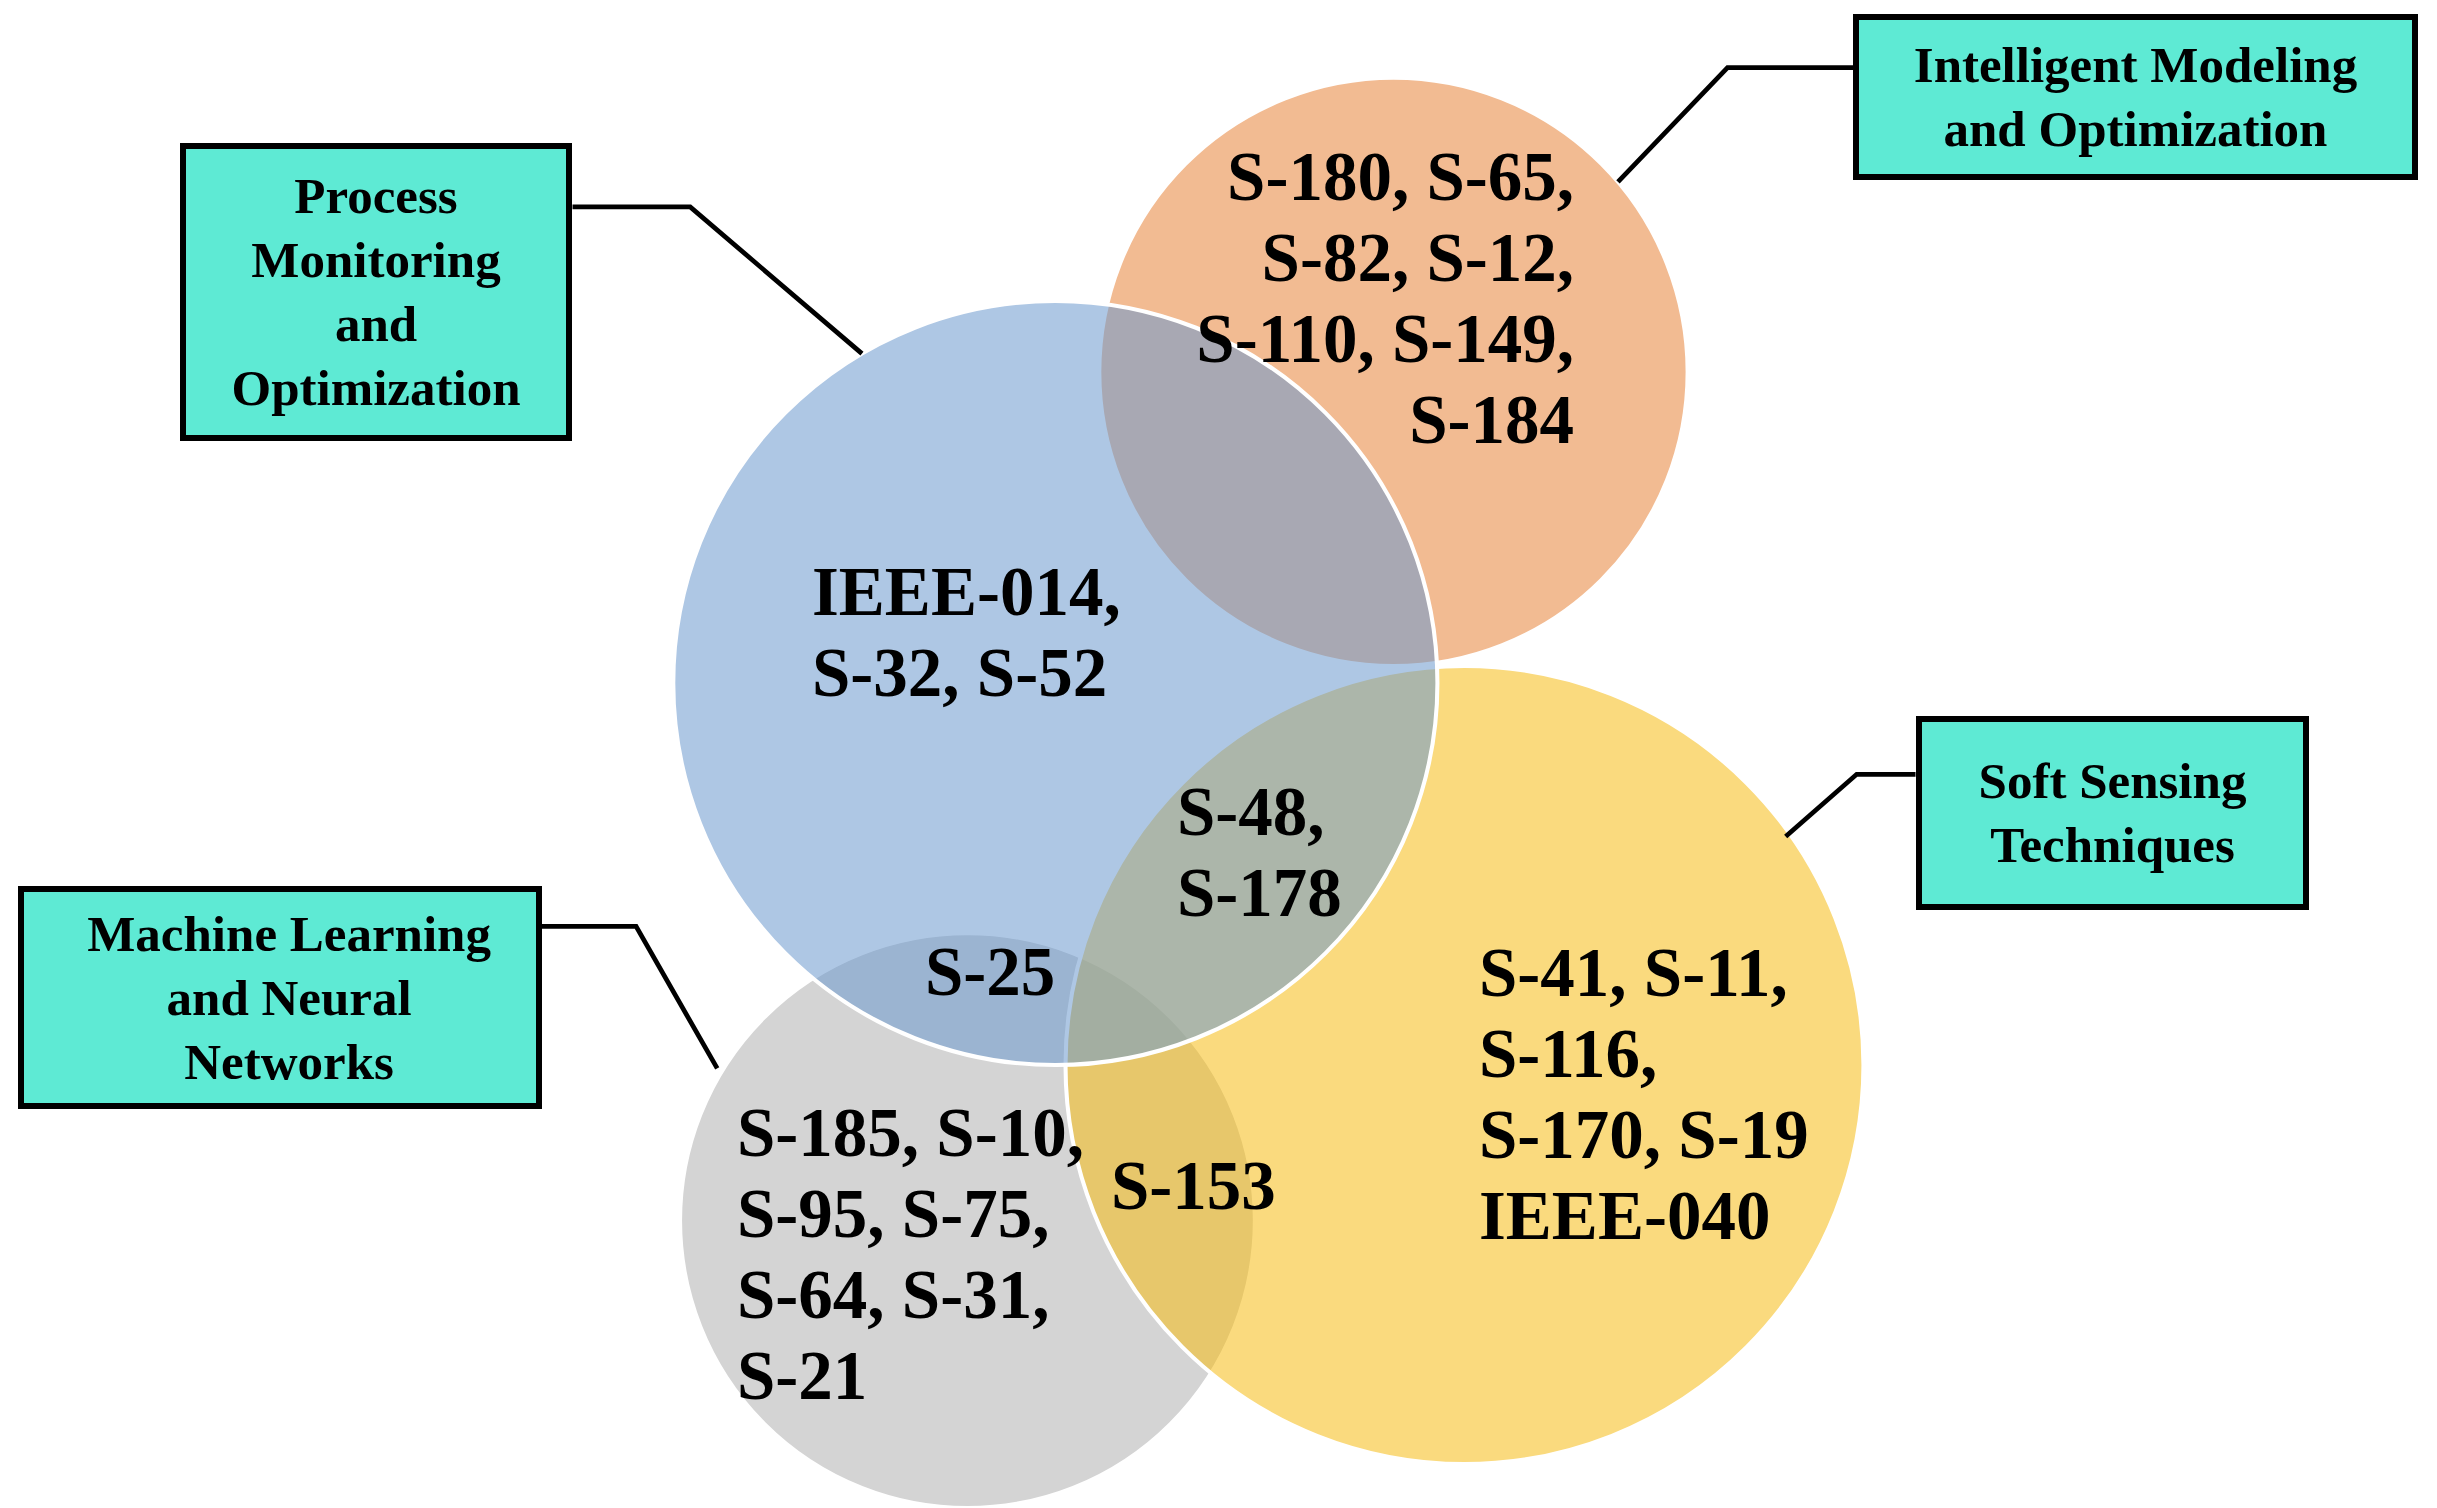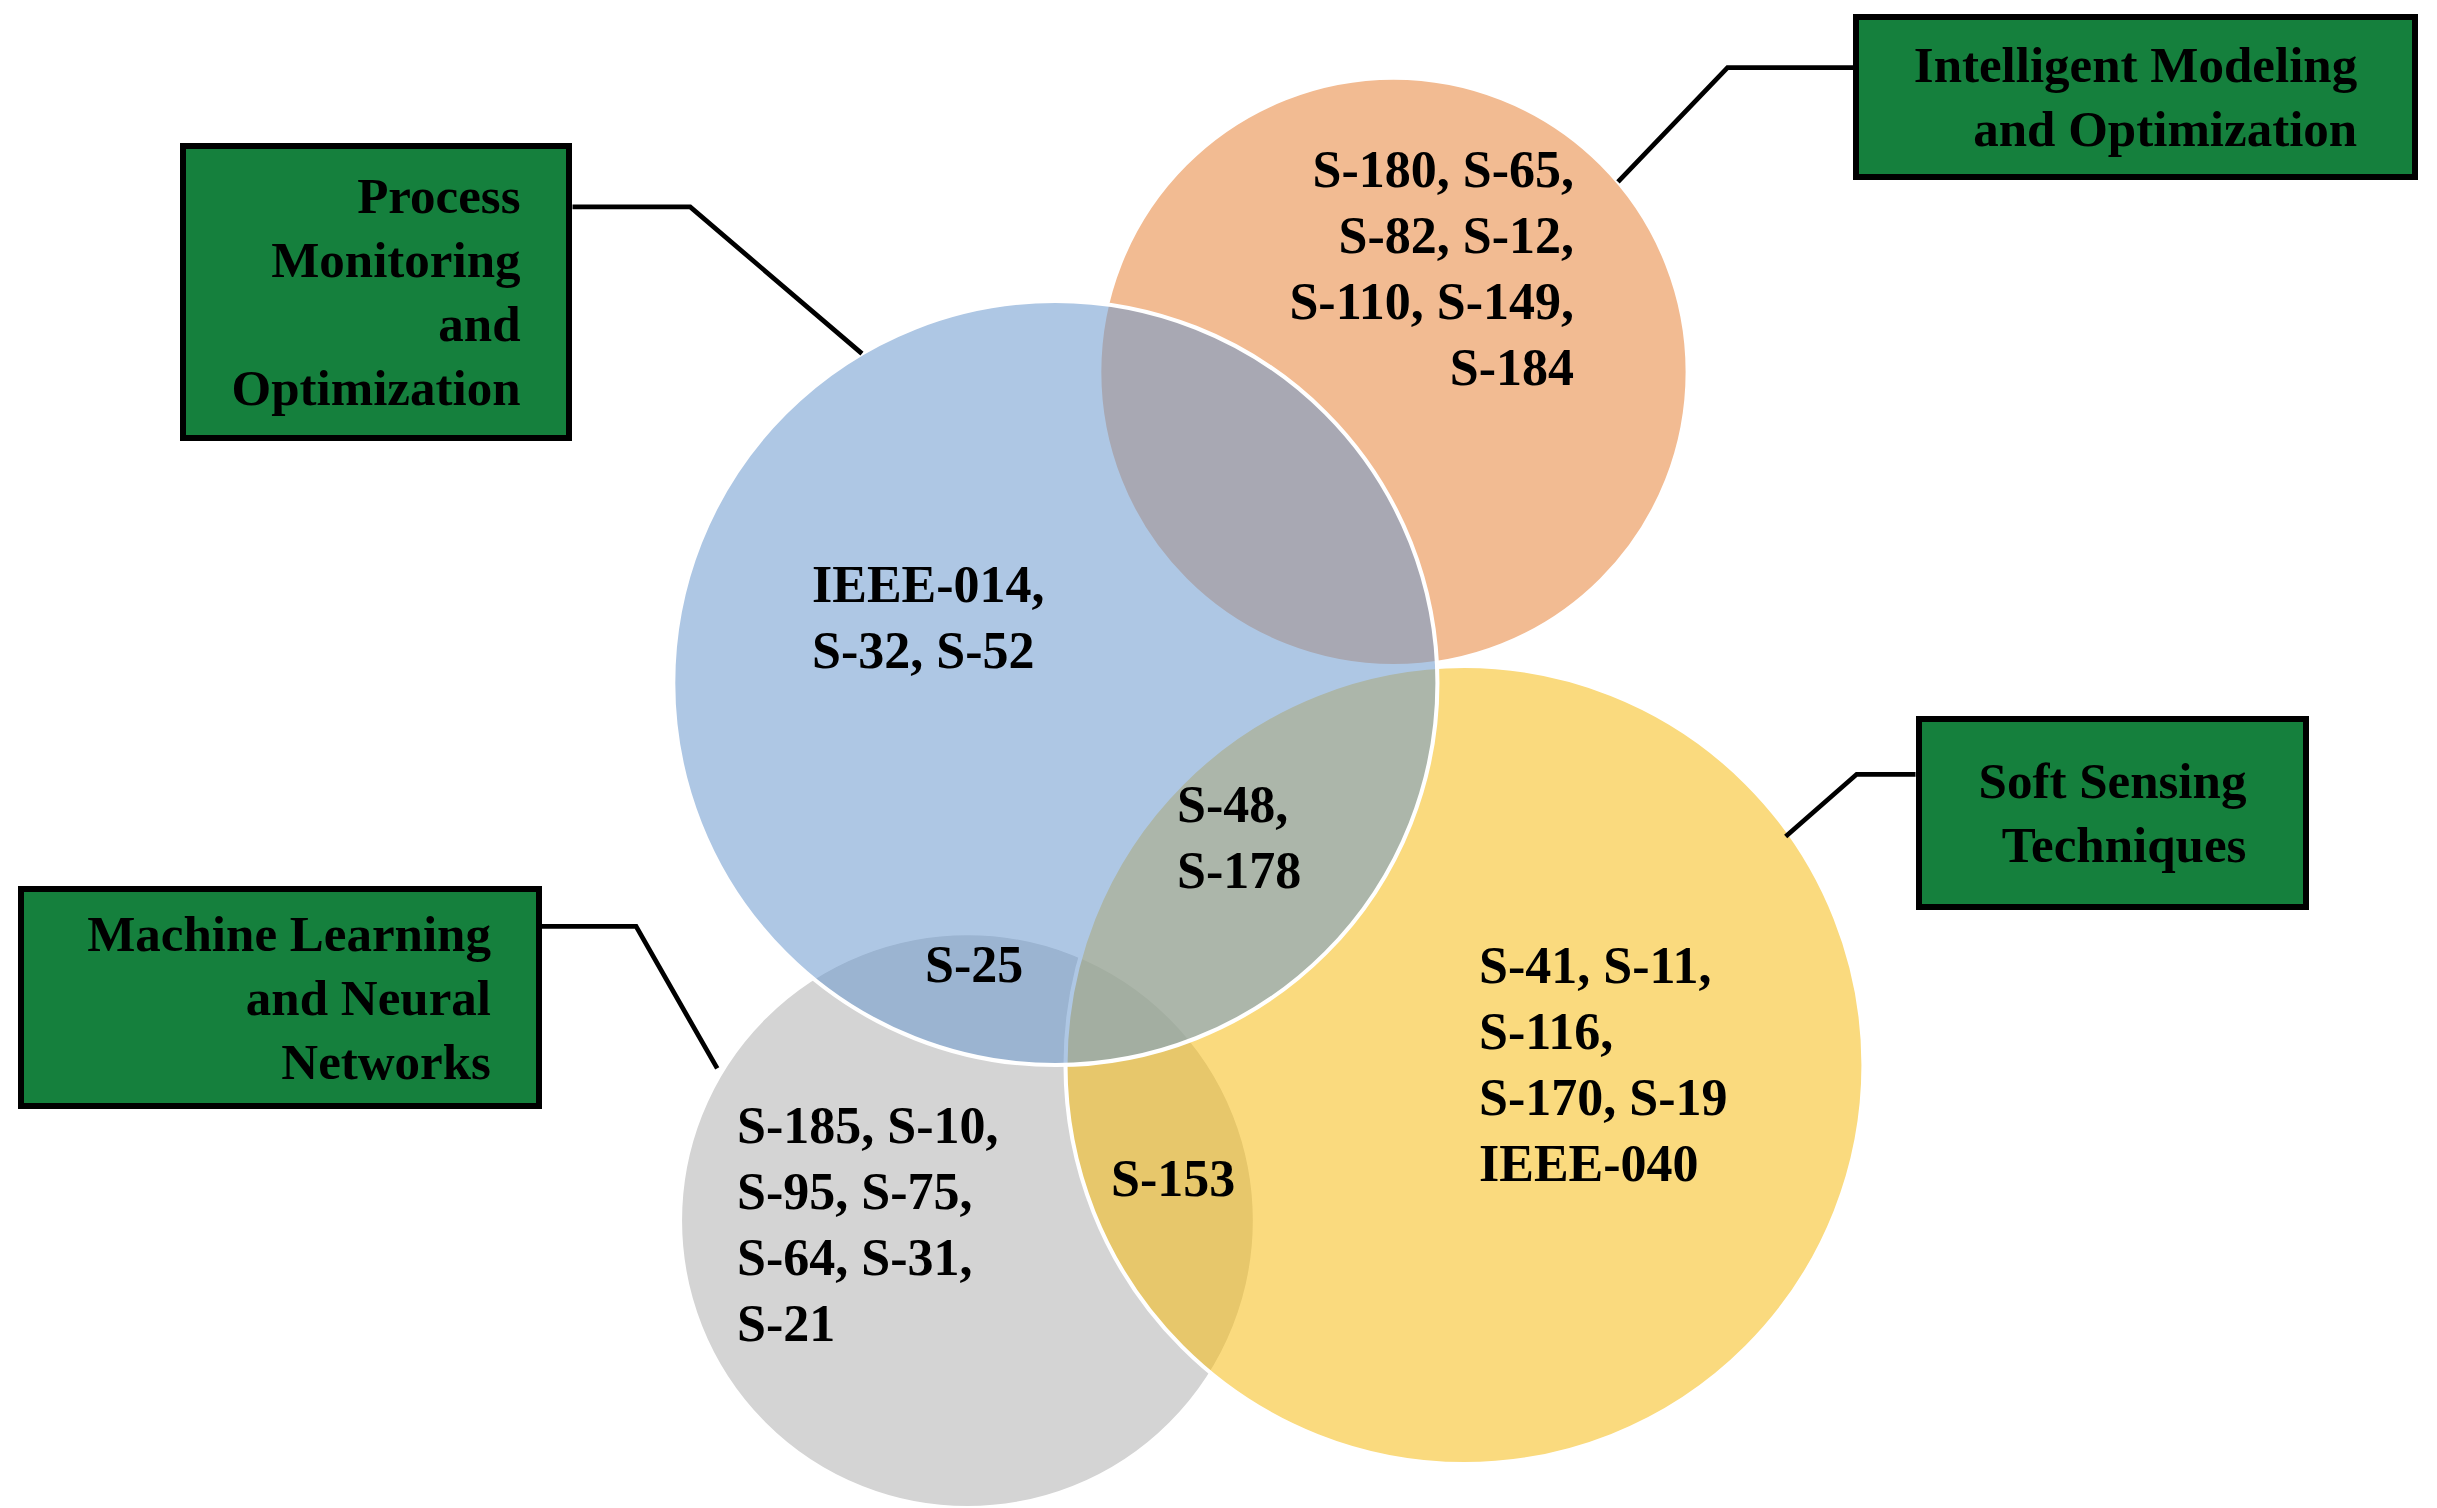--- a/index.html
+++ b/index.html
@@ -15,38 +15,38 @@
     overflow: hidden;
     font-family: "Liberation Serif", serif;
   }
   #venn-svg {
     position: absolute;
     left: 0;
     top: 0;
   }
   .items-text {
     position: absolute;
-    font-size: 52px;
+    font-size: 69px;
     font-weight: bold;
-    line-height: 66px;
+    line-height: 81px;
     color: #000000;
     white-space: pre-line;
     text-align: left;
   }
   .items-right {
     text-align: right;
   }
   .label-box {
     position: absolute;
     border: 6px solid #000000;
-    background: #15803d;
+    background: #5eead4;
     display: flex;
     align-items: center;
     justify-content: center;
-    text-align: right;
+    text-align: center;
     font-size: 51px;
     font-weight: bold;
     line-height: 64px;
     color: #000000;
     white-space: pre-line;
     box-sizing: border-box;
   }
 </style>
 </head>
 <body>

